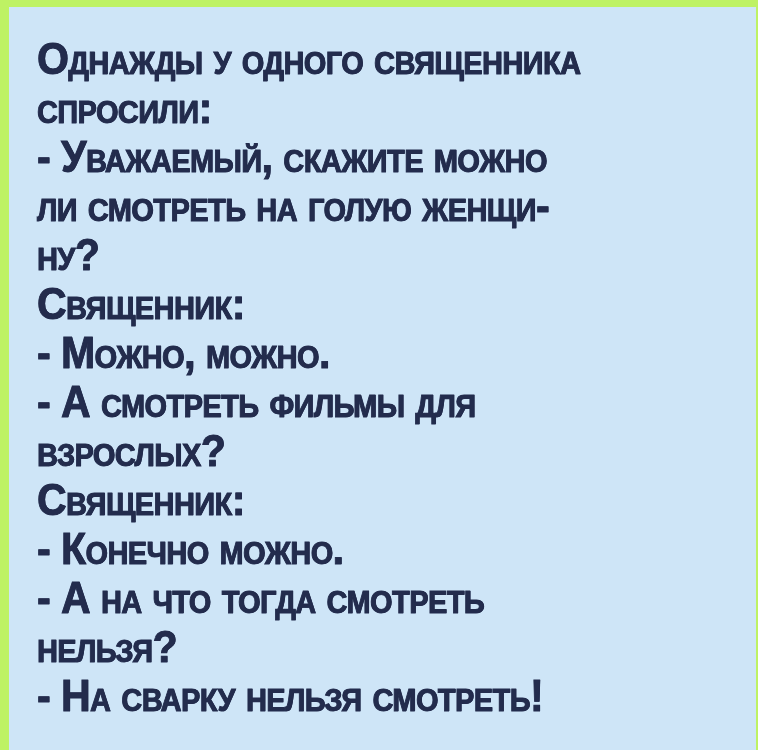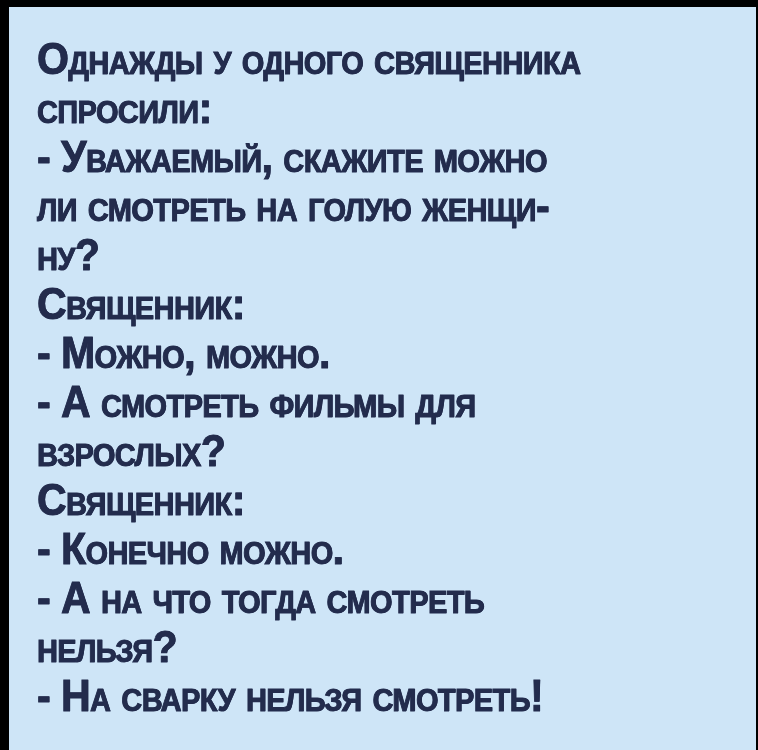--- a/index.html
+++ b/index.html
@@ -3,21 +3,21 @@
 <meta charset="utf-8">
 <style>
   html, body {
     margin: 0;
     padding: 0;
   }
   .canvas {
     position: relative;
     width: 758px;
     height: 750px;
-    background: #000000;
+    background: #bef264;
     overflow: hidden;
   }
   .panel {
     position: absolute;
     top: 7px;
     left: 9px;
     right: 2px;
     bottom: 0;
     background: #cee5f7;
     overflow: hidden;

